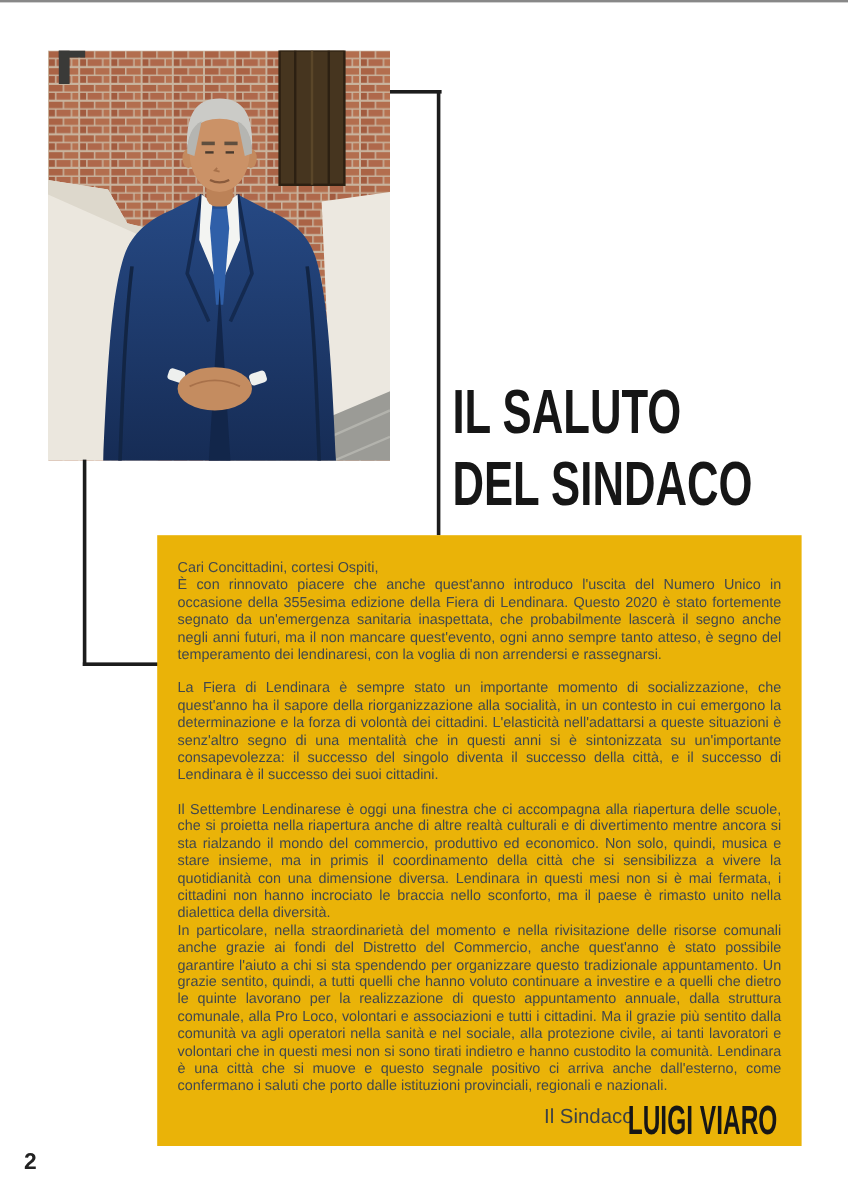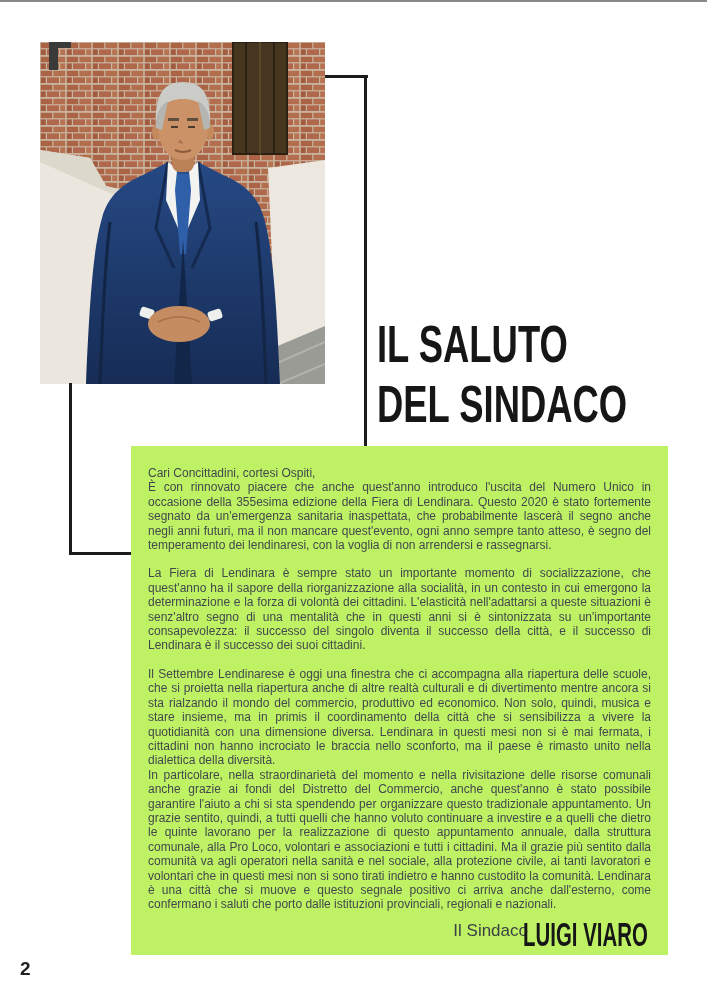--- a/index.html
+++ b/index.html
@@ -29,21 +29,21 @@
   .title-line > span {
     display:inline-block;
     transform:scaleX(0.70);
     transform-origin:0 50%;
     letter-spacing:0px;
     white-space:nowrap;
   }
   
   #letter-box {
     position:absolute; left:131px; top:444px; width:537px; height:509px;
-    background:#bef264;
+    background:#eab308;
     box-sizing:border-box;
     padding:20px 17px 0 17px;
   }
   .para {
     margin:0 0 14px 0;
     font-size:12px; line-height:14.4px;
     color:#42484d;
     text-align:justify;
     white-space:pre-line;
   }

